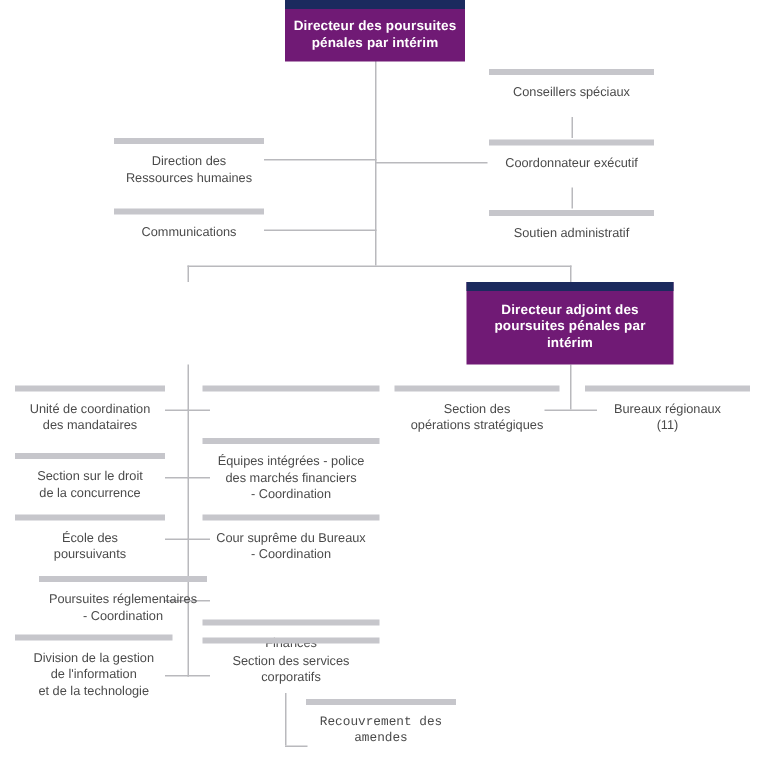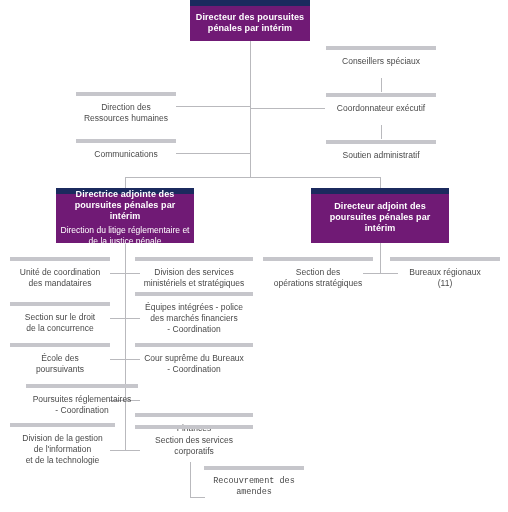--- a/index.html
+++ b/index.html
@@ -138,26 +138,20 @@
   <div class="node" style="left:326px; top:93px; width:110px;">
     <div class="bar"></div>
     <div class="lbl">Coordonnateur exécutif</div>
   </div>
 
   <div class="node" style="left:326px; top:140px; width:110px;">
     <div class="bar"></div>
     <div class="lbl">Soutien administratif</div>
   </div>
 
-  <div class="bluebox" style="left:56px; top:188px; width:138px; height:55px;">
-    <div class="bb-title">Directrice adjointe des
-poursuites pénales par intérim</div>
-    <div class="bb-sub">Direction du litige réglementaire
-et de la justice pénale</div>
-  </div>
 
   <div class="bluebox" style="left:311px; top:188px; width:138px; height:55px;">
     <div class="bb-title">Directeur adjoint des
 poursuites pénales par intérim</div>
   </div>
 
   <div class="node" style="left:10px; top:257px; width:100px;">
     <div class="bar"></div>
     <div class="lbl">Unité de coordination
 des mandataires</div>
@@ -183,22 +177,20 @@
 
   <div class="node" style="left:10px; top:423px; width:105px;">
     <div class="bar"></div>
     <div class="lbl">Division de la gestion
 de l'information
 et de la technologie</div>
   </div>
 
   <div class="node" style="left:135px; top:257px; width:118px;">
     <div class="bar"></div>
-    <div class="lbl">Division des services
-ministériels et stratégiques</div>
   </div>
 
   <div class="node" style="left:135px; top:292px; width:118px;">
     <div class="bar"></div>
     <div class="lbl">Équipes intégrées - police
 des marchés financiers
 - Coordination</div>
   </div>
 
   <div class="node" style="left:135px; top:343px; width:118px;">

